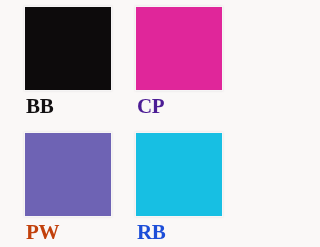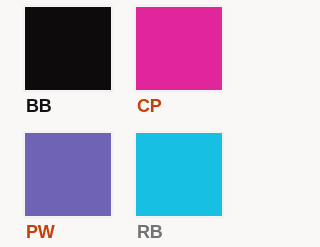--- a/index.html
+++ b/index.html
@@ -36,49 +36,49 @@
     width: 86px;
     height: 83px;
     box-sizing: border-box;
     
     box-shadow: 0 0 0 1px rgba(255,255,255,0.55),
                 0 0 2px 1px rgba(200,195,200,0.45);
   }
 
   .swatch-label {
     margin-top: 5px;
-    font-size: 18px;
+    font-size: 21px;
     line-height: 22px;
     font-weight: bold;
     letter-spacing: -0.3px;
     color: #121011;
-    font-family: Liberation Sans, sans-serif;
+    font-family: Liberation Serif, serif;
     text-align: left;
     padding-left: 1px;
     -webkit-font-smoothing: none;
   }
 </style>
 </head>
 <body style="background-color: rgb(250, 248, 247);">
 
 <div id="swatch-grid">
 
   <div class="swatch-cell col-left row-top">
     <div class="swatch-chip" style="background-color: rgb(13, 11, 12);"></div>
     <div class="swatch-label" style="color: rgb(18, 16, 17);">BB</div>
   </div>
 
   <div class="swatch-cell col-right row-top">
     <div class="swatch-chip" style="background-color: rgb(224, 38, 154);"></div>
-    <div class="swatch-label" style="color: #c2410c;">CP</div>
+    <div class="swatch-label" style="color: #4c1d95;">CP</div>
   </div>
 
   <div class="swatch-cell col-left row-bottom">
     <div class="swatch-chip" style="background-color: rgb(110, 99, 180);"></div>
     <div class="swatch-label" style="color: #c2410c;">PW</div>
   </div>
 
   <div class="swatch-cell col-right row-bottom">
     <div class="swatch-chip" style="background-color: rgb(23, 191, 227);"></div>
-    <div class="swatch-label" style="color: #737373;">RB</div>
+    <div class="swatch-label" style="color: #1d4ed8;">RB</div>
   </div>
 
 </div>
 
 </body></html>

